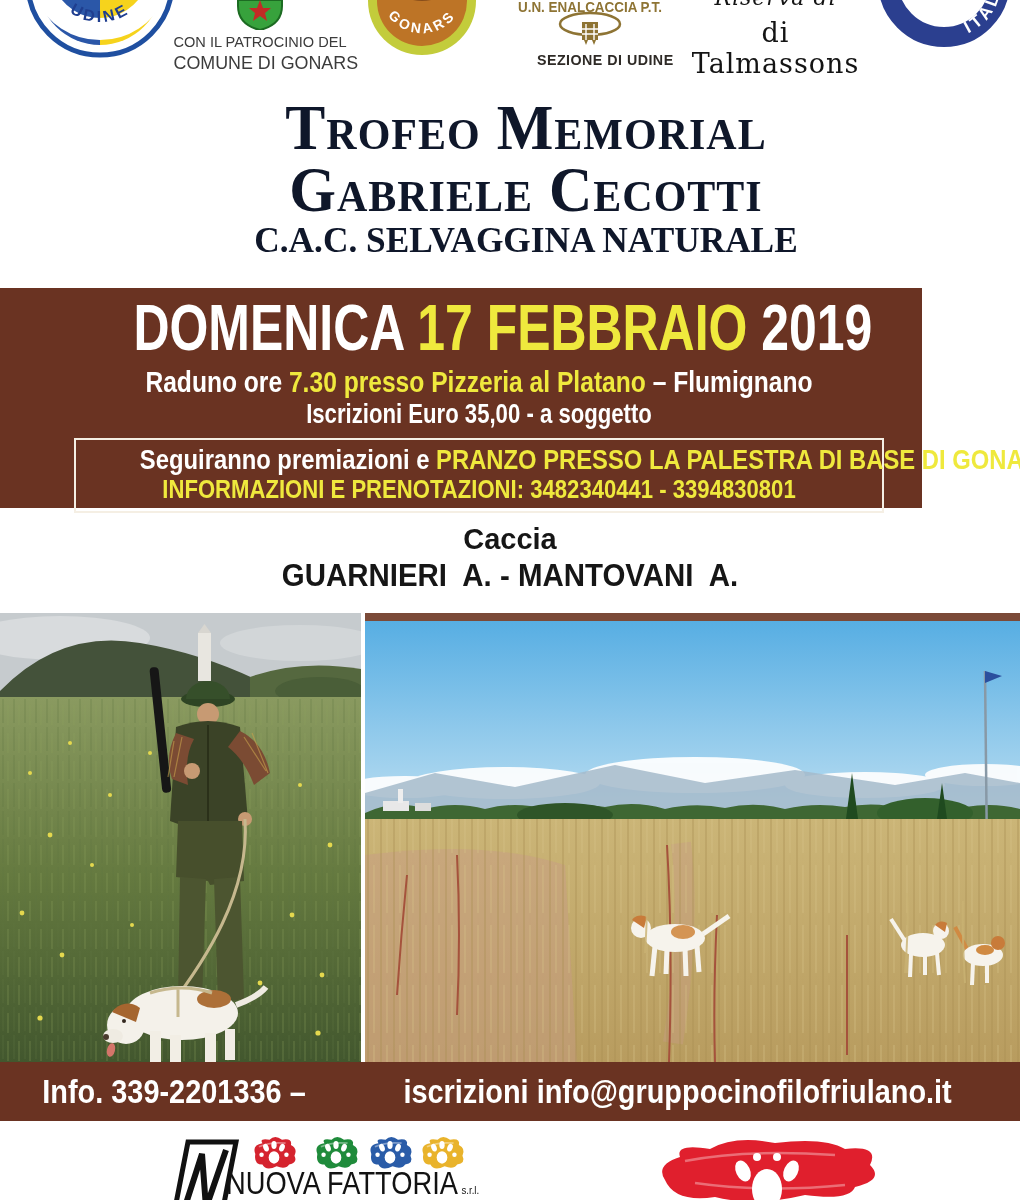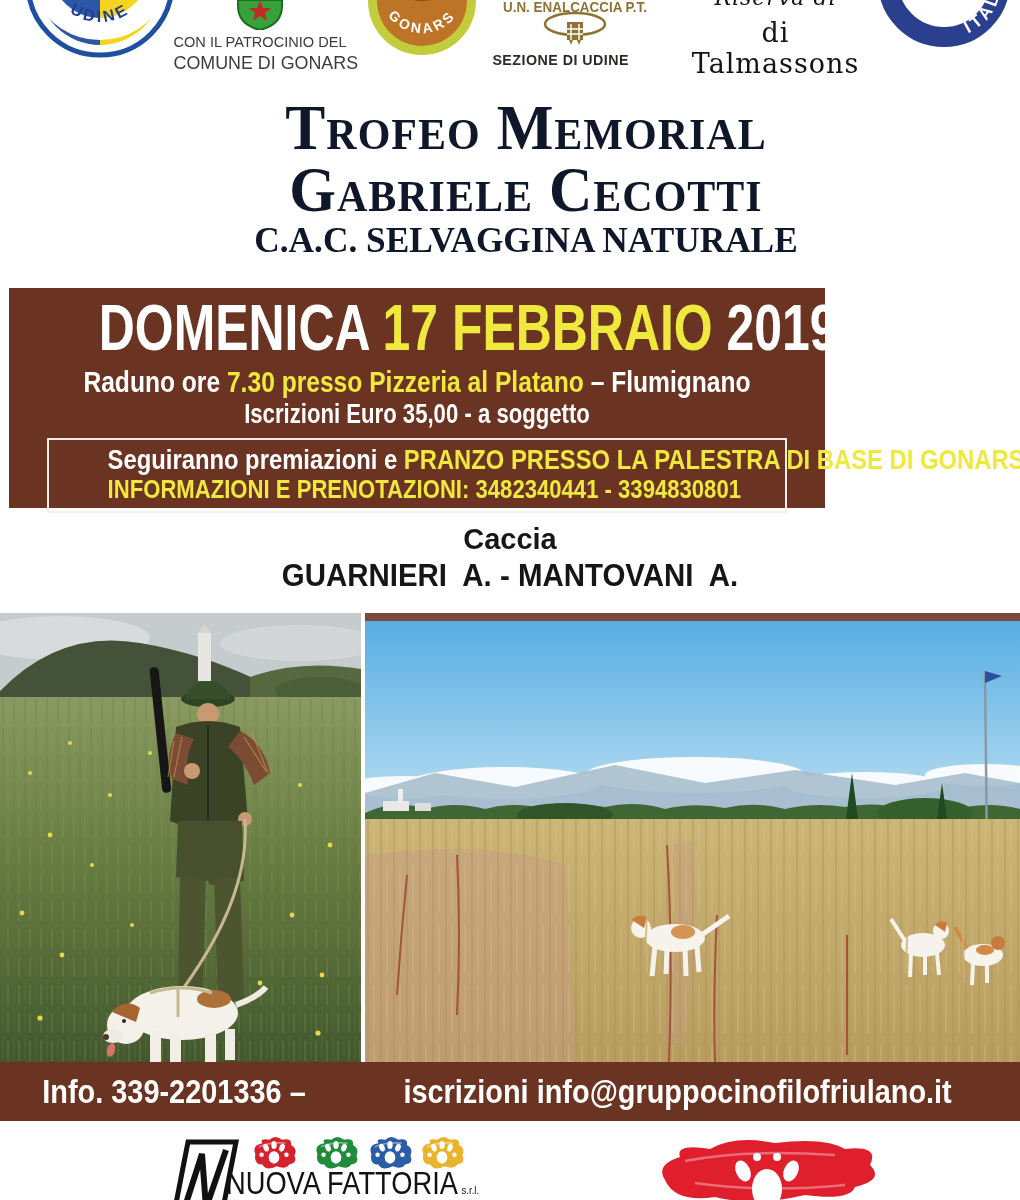--- a/index.html
+++ b/index.html
@@ -6,35 +6,35 @@
   .poster{position:relative;width:1020px;height:1200px;margin:0 auto;background:#fff;overflow:hidden;
           font-family:"Liberation Sans", sans-serif;}
   .abs{position:absolute;}
   svg text{font-family:"Liberation Sans", sans-serif;}
 
   
   .hdr-patronage{left:168px;top:0;width:184px;text-align:center;}
   .hdr-patronage .shield{display:block;margin:0 auto;}
   .patron-l1{font-size:15.5px;color:#3c3c3c;transform:scaleX(.94);transform-origin:center;white-space:nowrap;margin-top:3px;}
   .patron-l2{font-size:19px;color:#3c3c3c;transform:scaleX(.94);transform-origin:center;white-space:nowrap;margin-top:1px;}
-  .enal{left:488px;top:0;width:175px;text-align:left;}
+  .enal{left:503px;top:0;width:175px;text-align:right;}
   .enal-sub{font-size:15px;font-weight:bold;color:#2e2a26;letter-spacing:.5px;transform:scaleX(.95);transform-origin:center;white-space:nowrap;margin-top:1px;}
   .talma{left:688px;top:0;width:175px;text-align:center;color:#141414;}
   .talma-clip{height:9px;overflow:hidden;}
   .talma-l1{font-family:"DejaVu Serif", serif;font-style:italic;font-size:22px;margin-top:-15px;letter-spacing:1px;}
   .talma-l2{font-family:"DejaVu Serif", serif;font-size:27px;letter-spacing:1px;margin-top:8px;}
 
   
   .title-block{left:0;top:96px;width:1020px;text-align:center;color:#0f172a;
                font-family:"Liberation Serif", serif;margin-left:16px;}
   .title-l1,.title-l2{font-variant:small-caps;font-weight:bold;font-size:60px;line-height:62px;letter-spacing:1px;transform:scaleY(1.04);transform-origin:top center;}
   .title-l3{font-weight:bold;font-size:36px;line-height:40px;letter-spacing:0px;transform:scaleX(.98);transform-origin:center;}
 
   
-  .banner{left:9px;top:288px;width:816px;height:220px;background:#6A3322;color:#fff;}
+  .banner{left:0;top:288px;width:886px;height:220px;background:#6A3322;color:#fff;padding-left:36px;}
   .b-date{margin-top:9px;text-align:center;font-weight:bold;font-size:64px;line-height:62px;white-space:nowrap;
           transform:scaleX(.78);transform-origin:center;}
   .b-raduno{margin-top:7px;text-align:center;font-weight:bold;font-size:30px;line-height:32px;white-space:nowrap;
           transform:scaleX(.82);transform-origin:center;}
   .b-iscr{margin-top:1px;text-align:center;font-weight:bold;font-size:27px;line-height:30px;white-space:nowrap;
           transform:scaleX(.82);transform-origin:center;}
   .yellow{color:#EFE93D;}
   .b-box{margin:9px 38px 0 38px;border:2px solid #F5EFE4;padding:4px 4px 7px 4px;}
   .b-box-l1{text-align:center;font-weight:bold;font-size:28px;line-height:31px;white-space:nowrap;transform:scaleX(.85);transform-origin:center;}
   .b-box-l2{text-align:center;font-weight:bold;font-size:26px;line-height:29px;white-space:nowrap;transform:scaleX(.85);transform-origin:center;}

